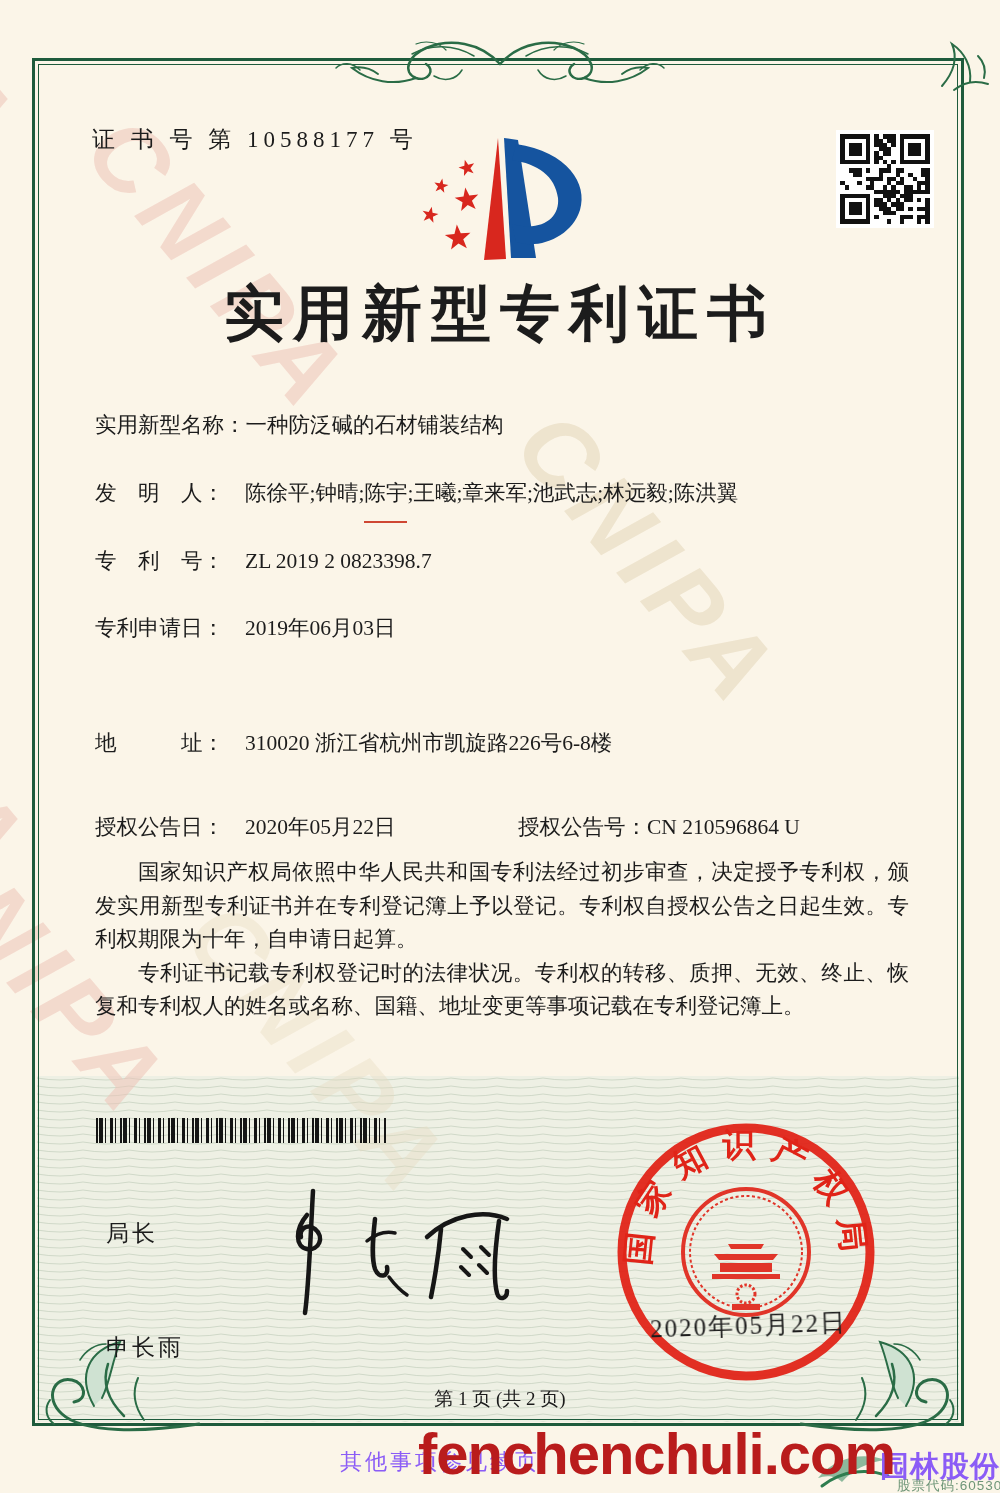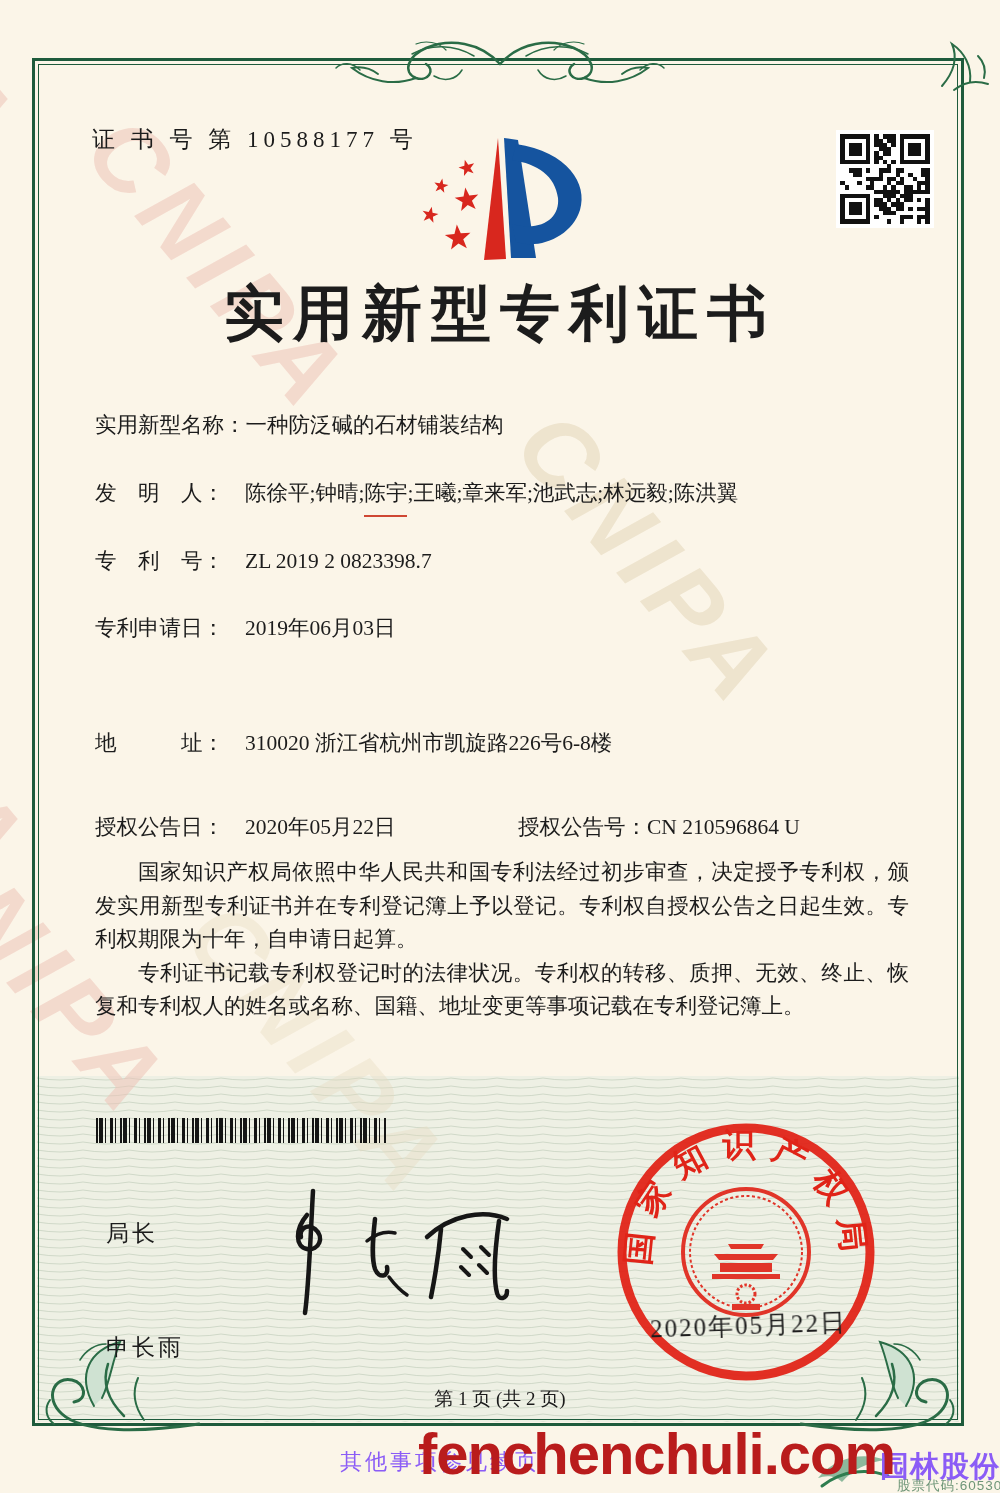--- a/index.html
+++ b/index.html
@@ -17,21 +17,21 @@
   .frame::after{
     content:"";position:absolute;inset:3px;border:1px solid #1e5b3c;
   }
   
   .wavestrip{left:37px;top:1076px;width:922px;height:346px;z-index:1;background:#eef0e4;}
   
   .certno{left:92px;top:124px;font-size:23px;letter-spacing:5px;z-index:4;}
   .title{left:0;top:274px;width:100%;text-align:center;font-size:60px;font-weight:bold;letter-spacing:9px;z-index:4;}
   .fieldrow{left:95px;width:815px;font-size:21.5px;z-index:4;white-space:nowrap;}
   .flabel{display:inline-block;min-width:150px;}
-  .mark-underline{border-bottom:2px solid #cf4733;padding-bottom:10px;margin-top:17px;}
+  .mark-underline{border-bottom:2px solid #cf4733;padding-bottom:16px;margin-top:17px;}
   .grant2{position:absolute;left:423px;top:0;}
   .paras{left:95px;top:856px;width:814px;font-size:21.5px;line-height:33.5px;text-align:justify;z-index:4;}
   .paras p{margin:0;text-indent:2em;}
   .barcode{
     left:96px;top:1118px;width:290px;height:25px;z-index:4;
     background:repeating-linear-gradient(90deg,
       #151515 0 2px,transparent 2px 3px,#151515 3px 7px,transparent 7px 9px,
       #151515 9px 10px,transparent 10px 14px,#151515 14px 17px,transparent 17px 19px,
       #151515 19px 20px,transparent 20px 24px);
   }

